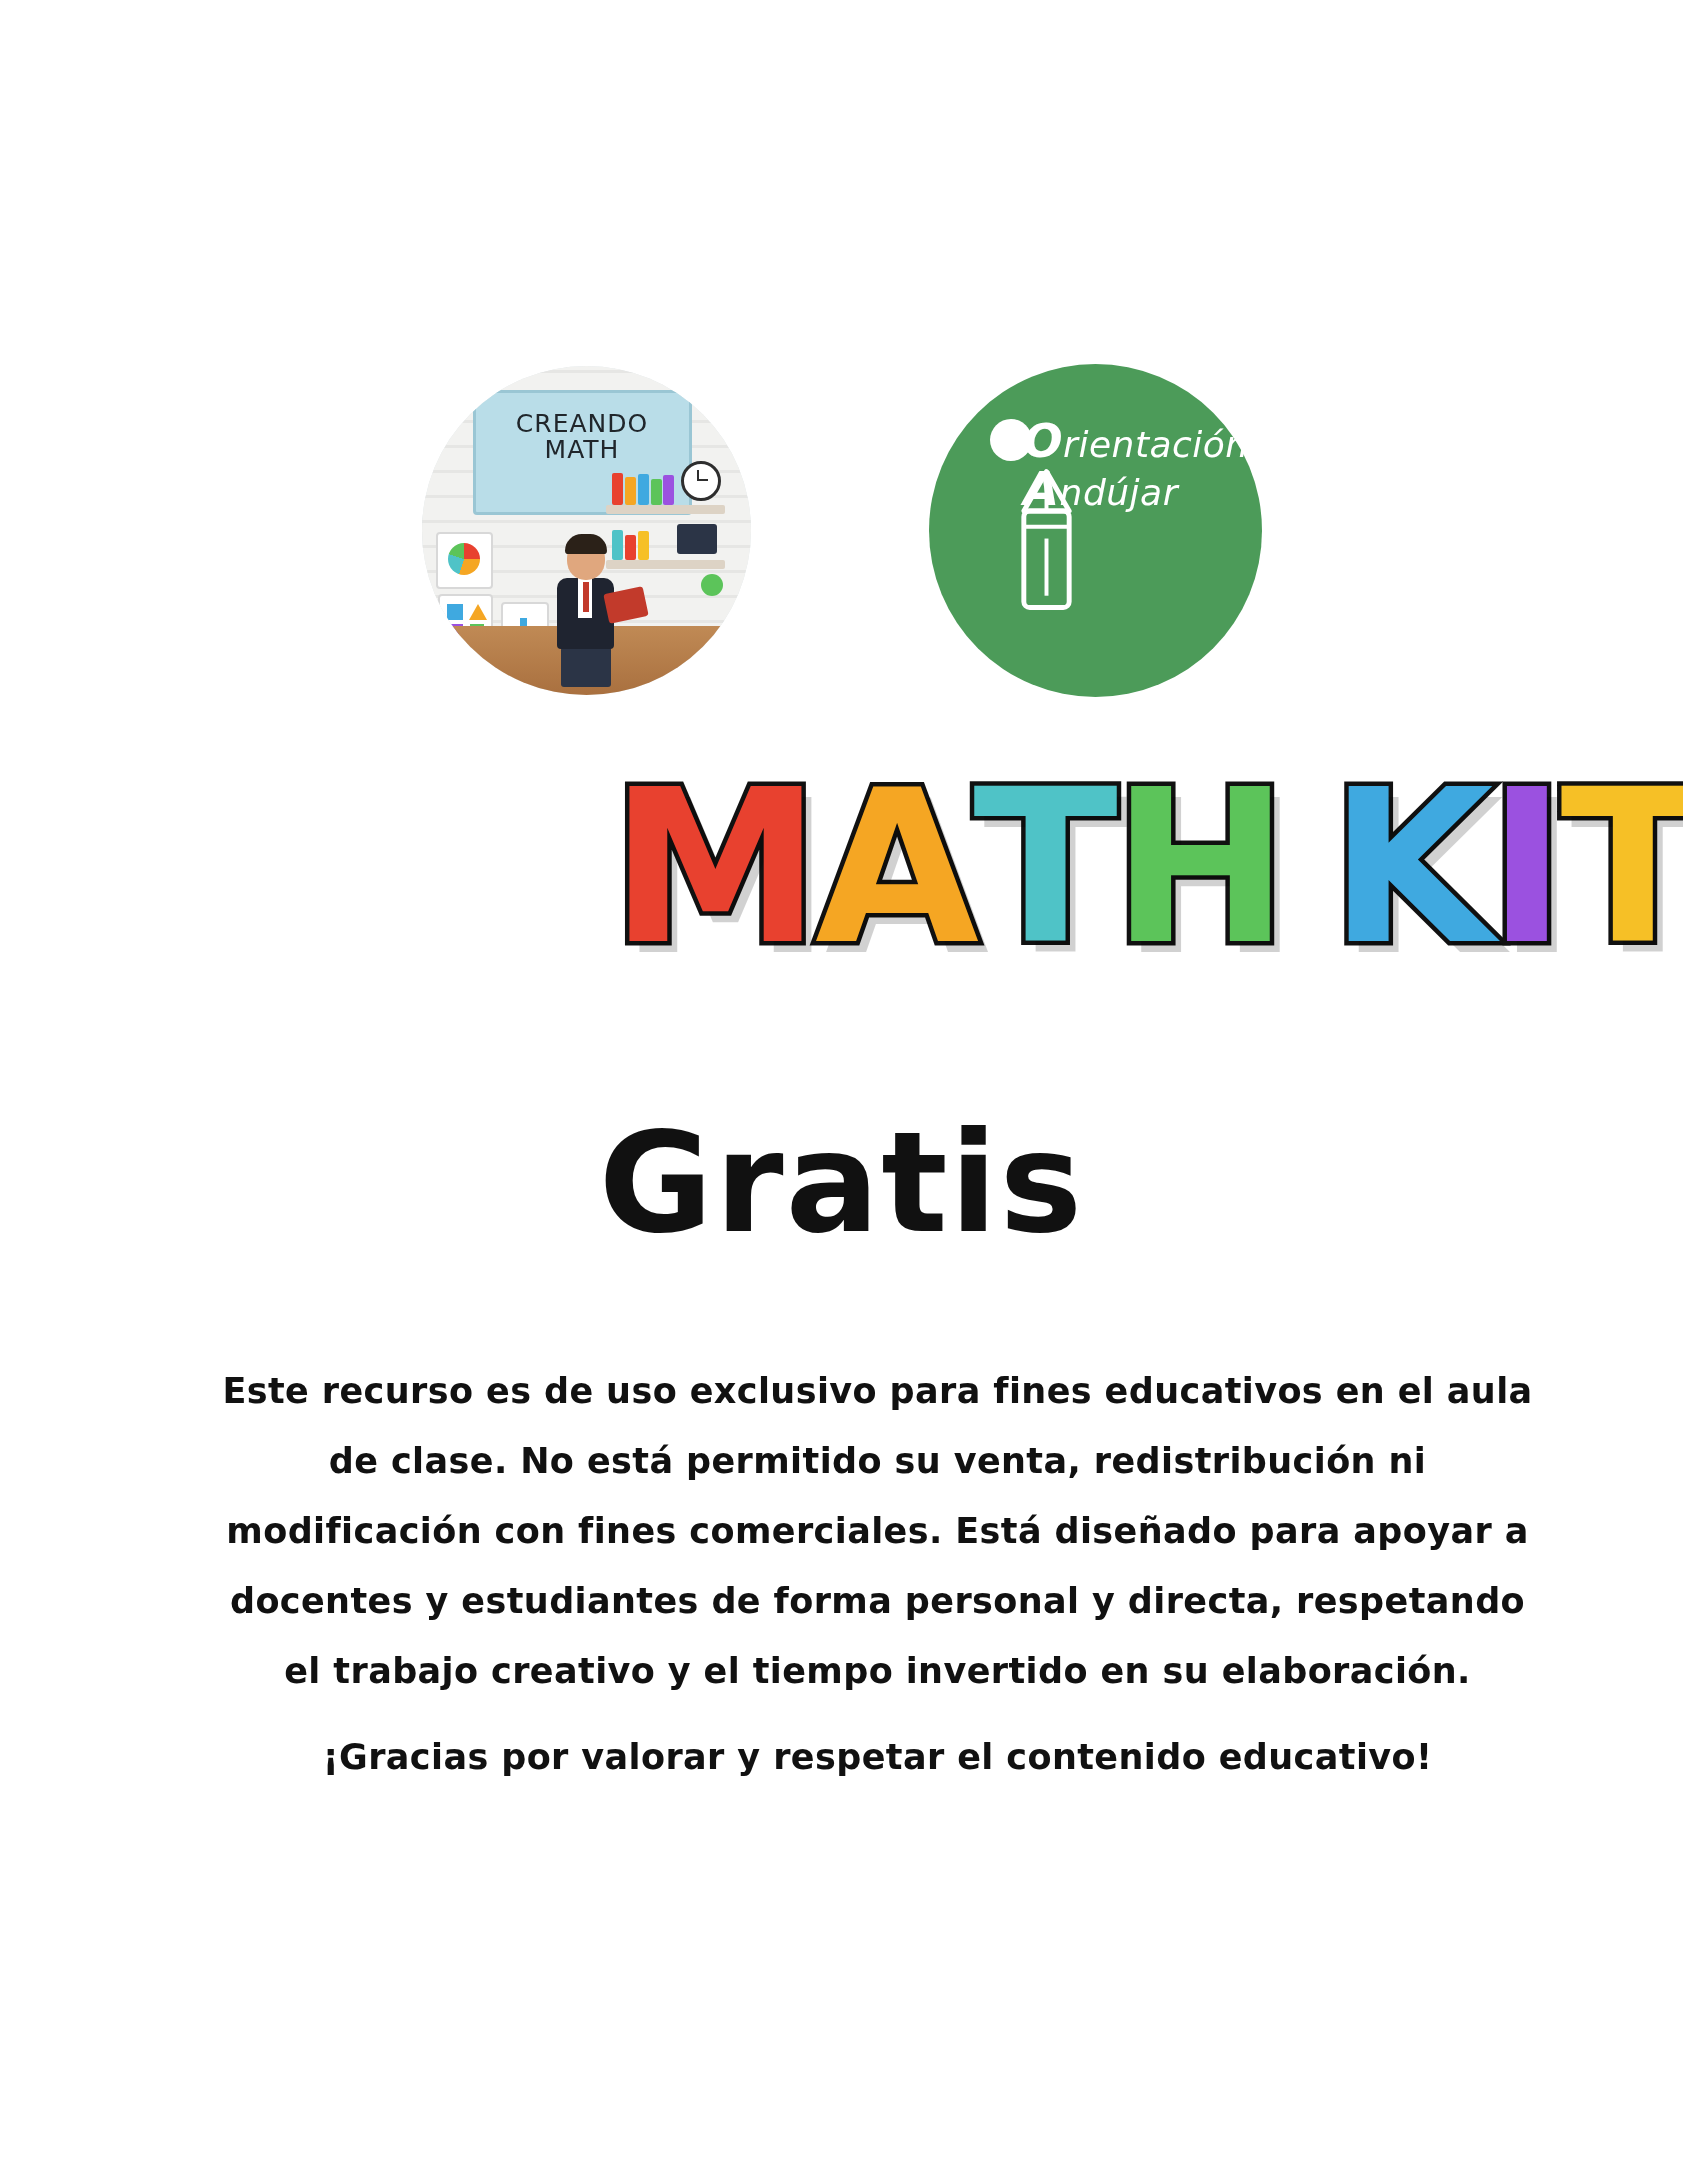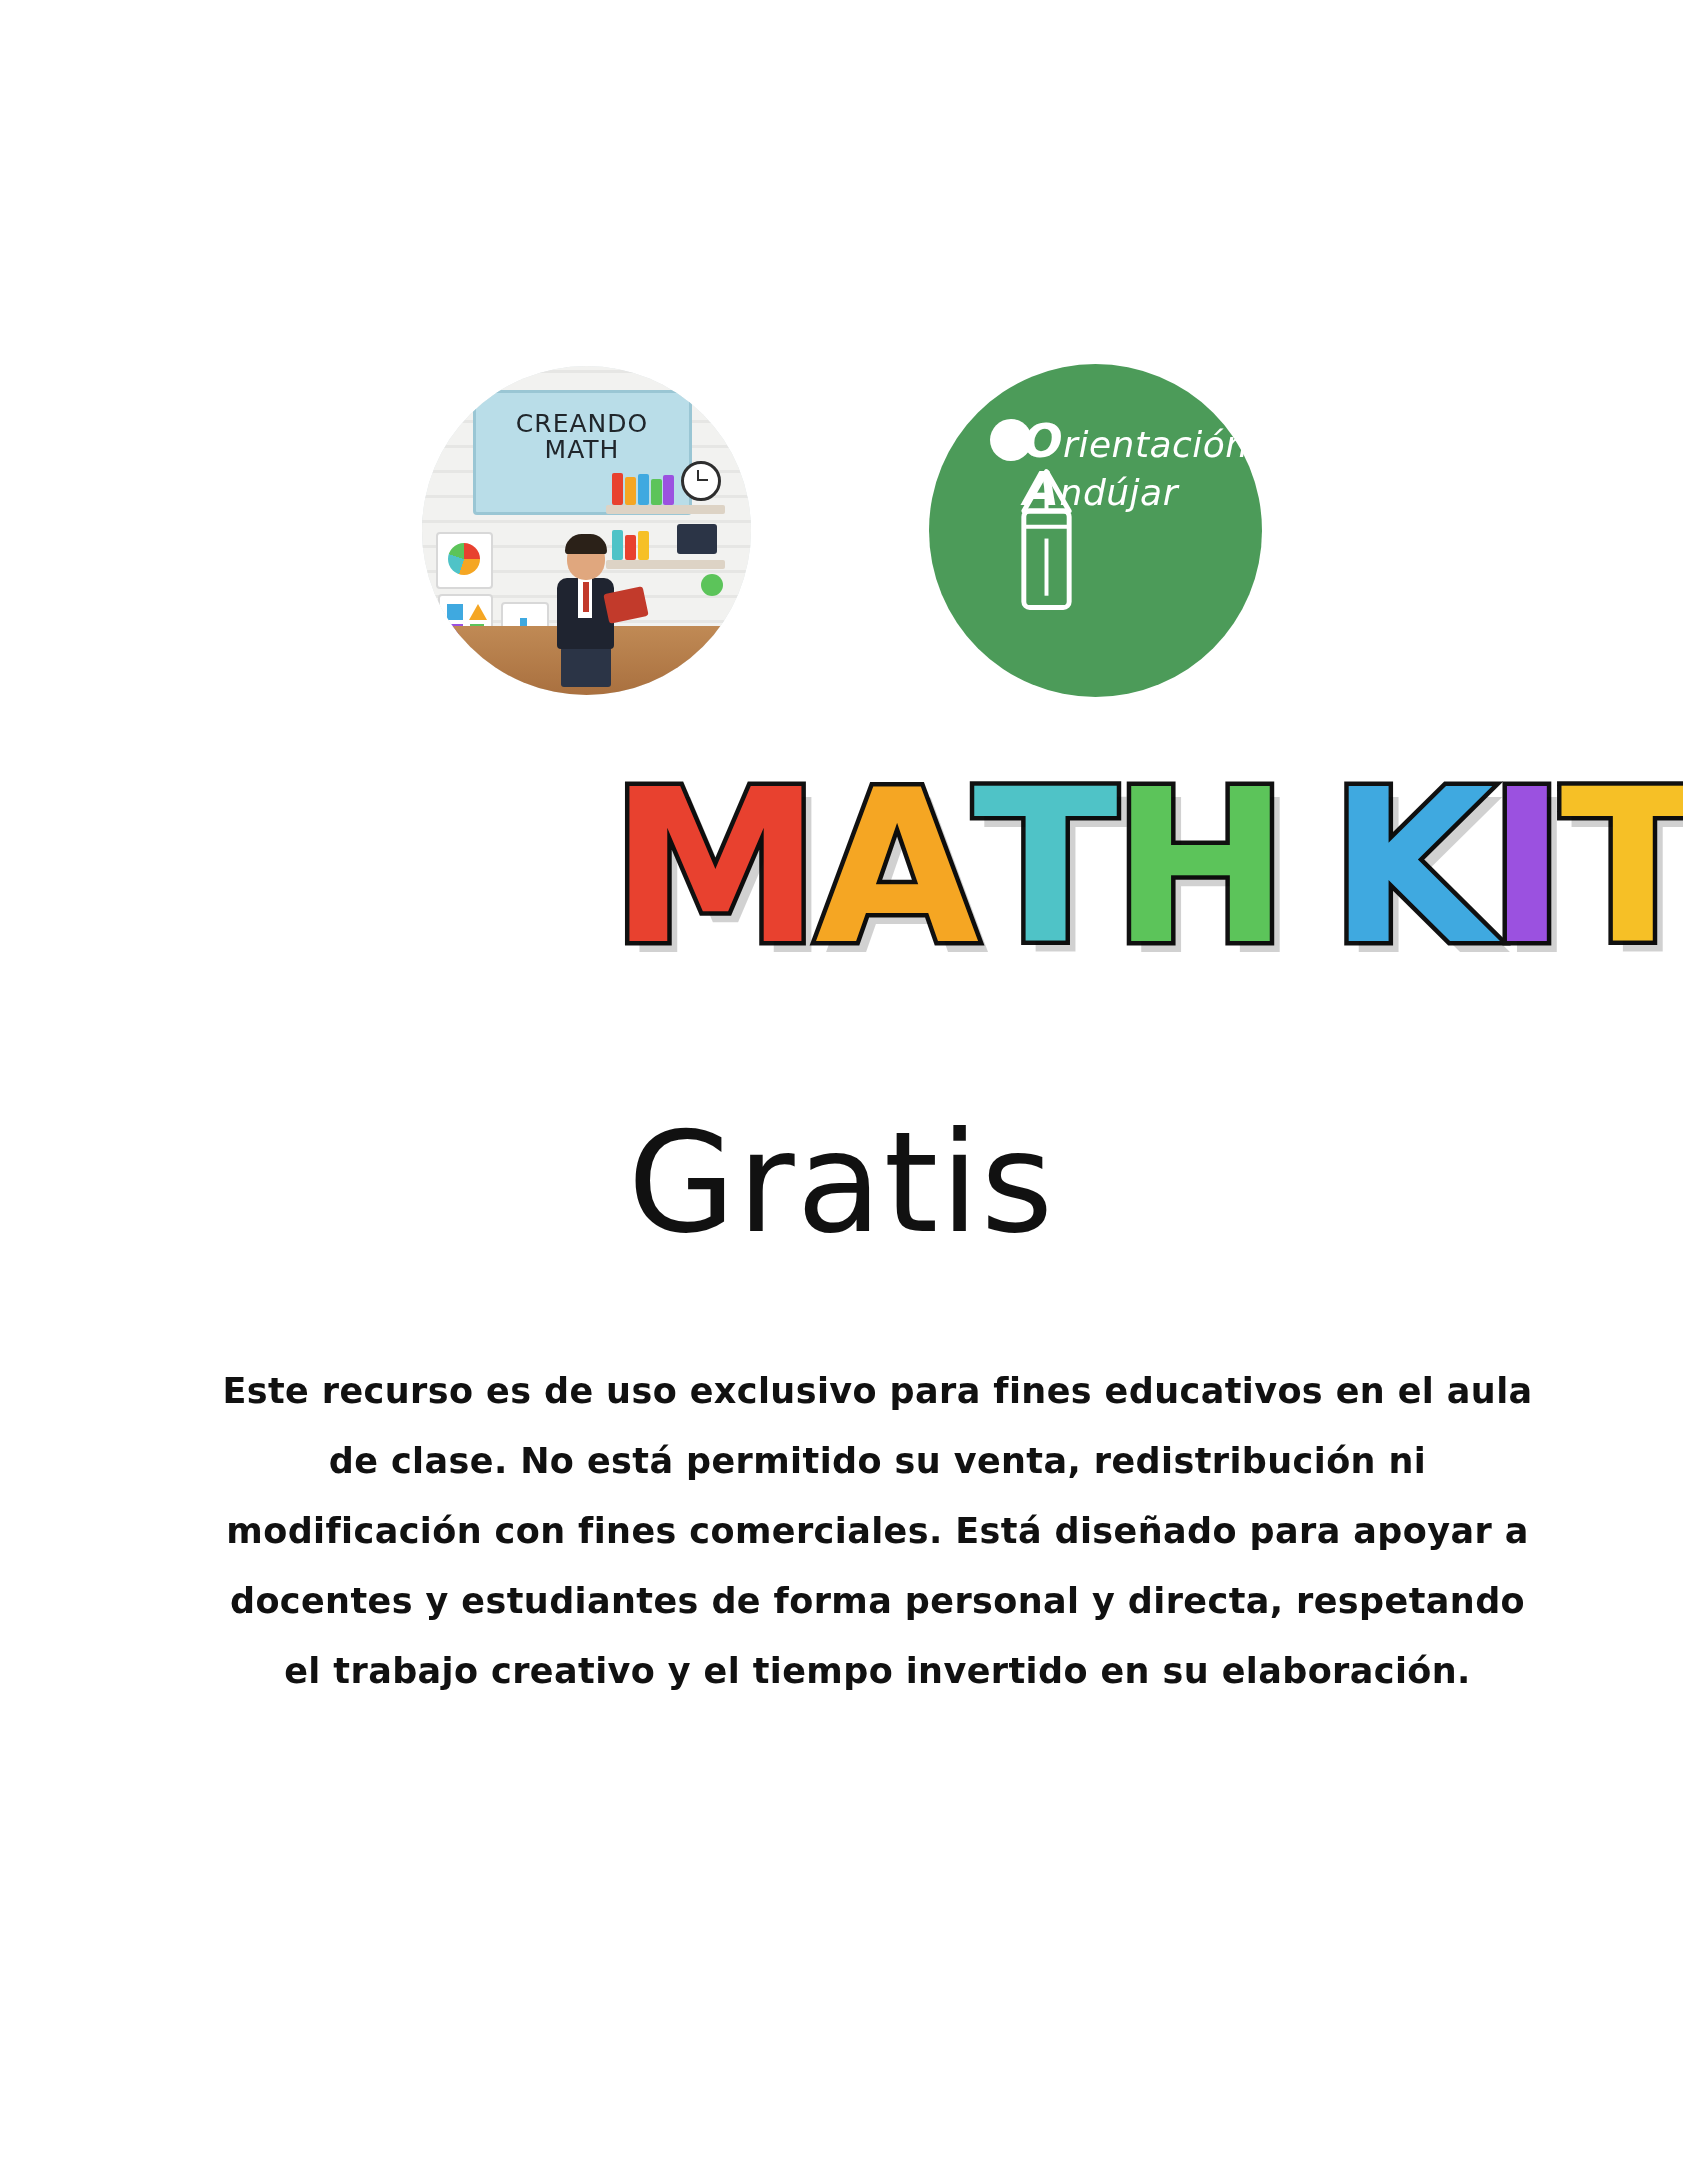--- a/index.html
+++ b/index.html
@@ -248,21 +248,21 @@
   }
 
   
   .gratis {
     position: absolute;
     top: 1109px;
     left: 0;
     width: 1683px;
     text-align: center;
     font-family: "DejaVu Sans", sans-serif;
-    font-weight: 400;
+    font-weight: 700;
     font-size: 139px;
     line-height: 149px;
     color: #111111;
     letter-spacing: 2px;
   }
 
   
   .body-text {
     position: absolute;
     top: 1356px;
@@ -364,16 +364,17 @@
   <div class="title-wrap">
     <div class="mathkit">
       <span class="ltr" style="color:#e8412f;">M</span><span class="ltr" style="color:#f5a623;">A</span><span class="ltr" style="color:#4fc3c7;">T</span><span class="ltr" style="color:#5cc45a;">H</span><span class="sp"></span><span class="ltr" style="color:#3fa9e0;">K</span><span class="ltr" style="color:#9b51e0;">I</span><span class="ltr" style="color:#f6c026;">T</span>
     </div>
   </div>
 
   <div class="gratis">Gratis</div>
 
   <div class="body-text">
     <span>Este recurso es de uso exclusivo para fines educativos en el aula de clase. No está permitido su venta, redistribución ni modificación con fines comerciales. Está diseñado para apoyar a docentes y estudiantes de forma personal y directa, respetando el trabajo creativo y el tiempo invertido en su elaboración.</span>
+    <span class="p2">¡Gracias por valorar y respetar el contenido educativo!</span>
   </div>
 
 </div>
 
 
 </body></html>

